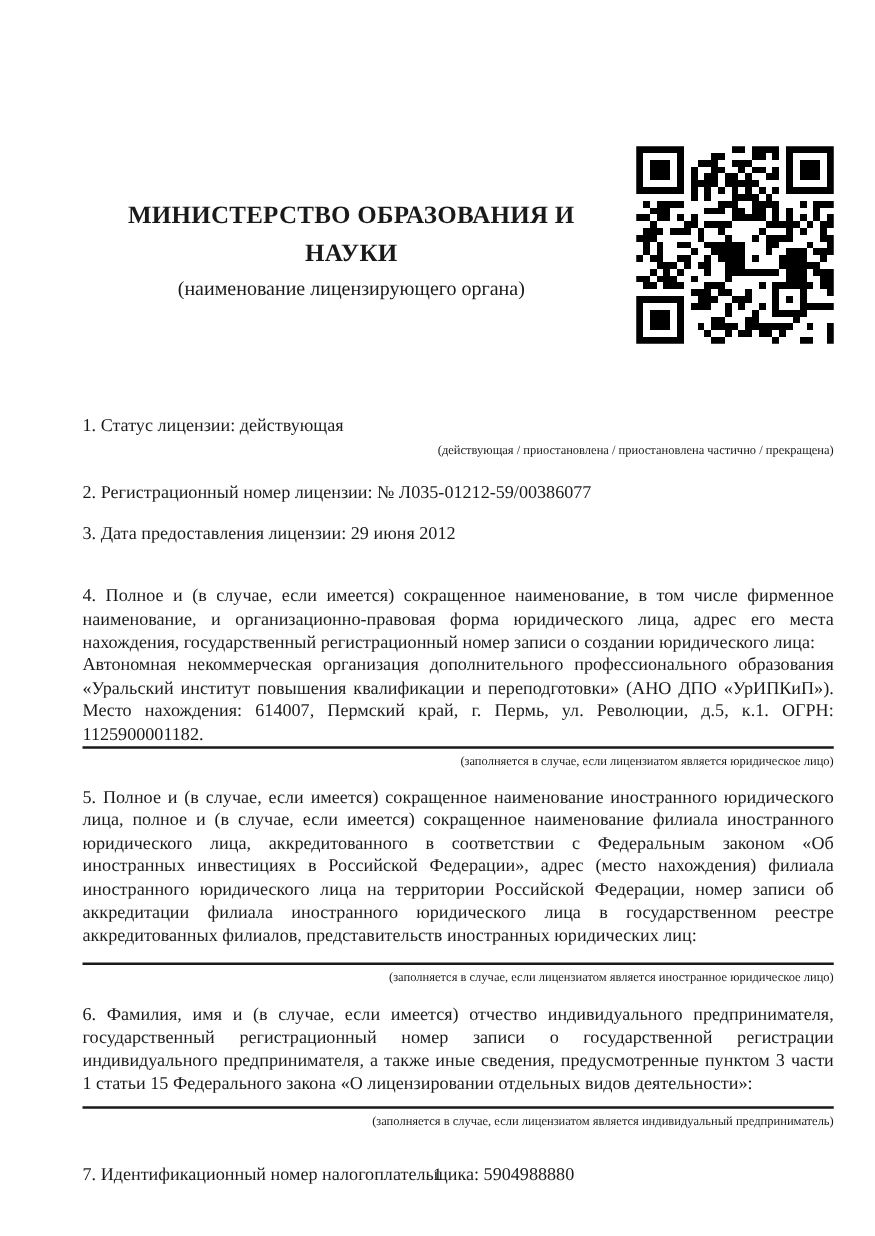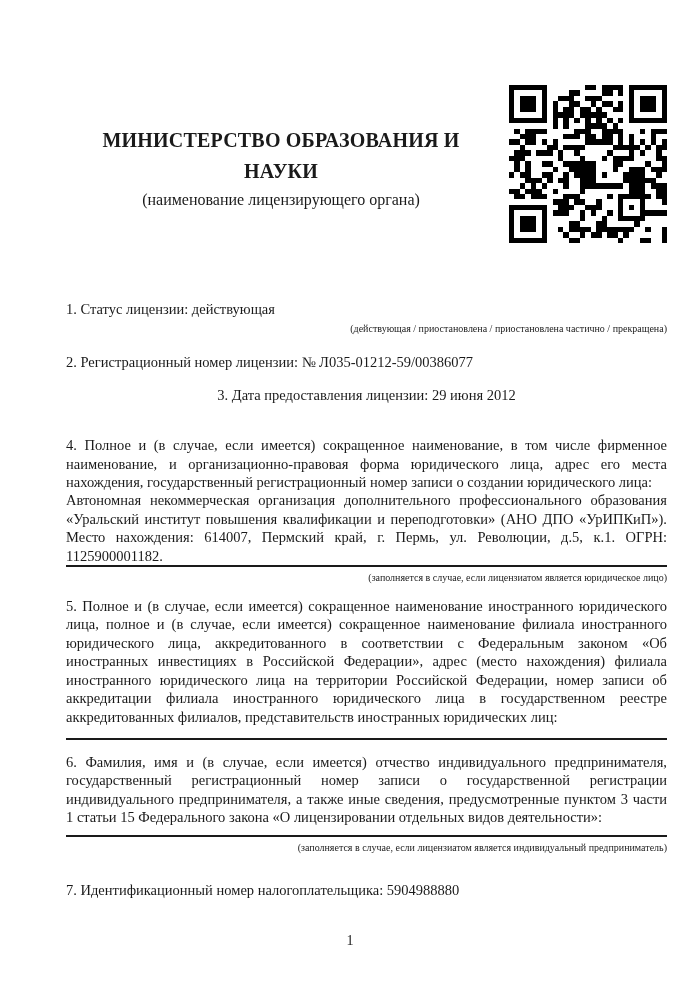--- a/index.html
+++ b/index.html
@@ -4,35 +4,35 @@
 <style>
   * { margin: 0; padding: 0; box-sizing: border-box; }
   html, body { width: 700px; height: 989px; }
   body {
     background: #ffffff;
     color: #1a1a1a;
     font-family: "Liberation Serif", "DejaVu Serif", serif;
     position: relative;
     overflow: hidden;
   }
-  .page { padding: 85px 33px 0 66px; }
+  .page { padding: 117px 33px 0 66px; }
 
   .top-row { display: flex; align-items: flex-start; }
   .header-text { width: 430px; text-align: center; padding-top: 40px; }
   .org-name { font-weight: bold; font-size: 20px; line-height: 31px; letter-spacing: 0.2px; }
   .org-note { font-size: 16px; line-height: 15px; margin-top: 5px; }
   .qr-wrap { margin-left: auto; width: 158px; height: 158px; }
   .qr-wrap svg { display: block; }
 
   .doc-title { text-align: center; margin-top: 57px; font-size: 14.5px; line-height: 21px; }
 
   .body-text { font-size: 14.5px; line-height: 18.4px; }
   .item-1 { margin-top: 26px; }
   .item-2 { margin-top: 17px; }
-  .item-3 { margin-top: 14px; text-align: center; }
+  .item-3 { margin-top: 14px; }
   .item-4 { margin-top: 32px; }
   .item-5 { margin-top: 12px; }
   .item-6 { margin-top: 13px; }
   .item-7 { margin-top: 26px; }
   p.just { text-align: justify; }
   .note { font-size: 10px; line-height: 15px; text-align: right; margin-top: 3px; }
   .rule { border-top: 2px solid #1a1a1a; }
   .blank-line { height: 12px; }
   .gap-line { height: 8px; }
 
@@ -493,20 +493,21 @@
     <p class="just">4. Полное и (в случае, если имеется) сокращенное наименование, в том числе фирменное наименование, и организационно-правовая форма юридического лица, адрес его места нахождения, государственный регистрационный номер записи о создании юридического лица:</p>
     <p class="just">Автономная некоммерческая организация дополнительного профессионального образования «Уральский институт повышения квалификации и переподготовки» (АНО ДПО «УрИПКиП»). Место нахождения: 614007, Пермский край, г. Пермь, ул. Революции, д.5, к.1. ОГРН: 1125900001182.</p>
     <div class="rule"></div>
     <div class="note">(заполняется в случае, если лицензиатом является юридическое лицо)</div>
   </div>
 
   <div class="body-text item-5">
     <p class="just">5. Полное и (в случае, если имеется) сокращенное наименование иностранного юридического лица, полное и (в случае, если имеется) сокращенное наименование филиала иностранного юридического лица, аккредитованного в соответствии с Федеральным законом «Об иностранных инвестициях в Российской Федерации», адрес (место нахождения) филиала иностранного юридического лица на территории Российской Федерации, номер записи об аккредитации филиала иностранного юридического лица в государственном реестре аккредитованных филиалов, представительств иностранных юридических лиц:</p>
     <div class="blank-line"></div>
     <div class="rule"></div>
+    <div class="note">(заполняется в случае, если лицензиатом является иностранное юридическое лицо)</div>
   </div>
 
   <div class="body-text item-6">
     <p class="just">6. Фамилия, имя и (в случае, если имеется) отчество индивидуального предпринимателя, государственный регистрационный номер записи о государственной регистрации индивидуального предпринимателя, а также иные сведения, предусмотренные пунктом 3 части 1 статьи 15 Федерального закона «О лицензировании отдельных видов деятельности»:</p>
     <div class="gap-line"></div>
     <div class="rule"></div>
     <div class="note">(заполняется в случае, если лицензиатом является индивидуальный предприниматель)</div>
   </div>
 
   <div class="body-text item-7">

